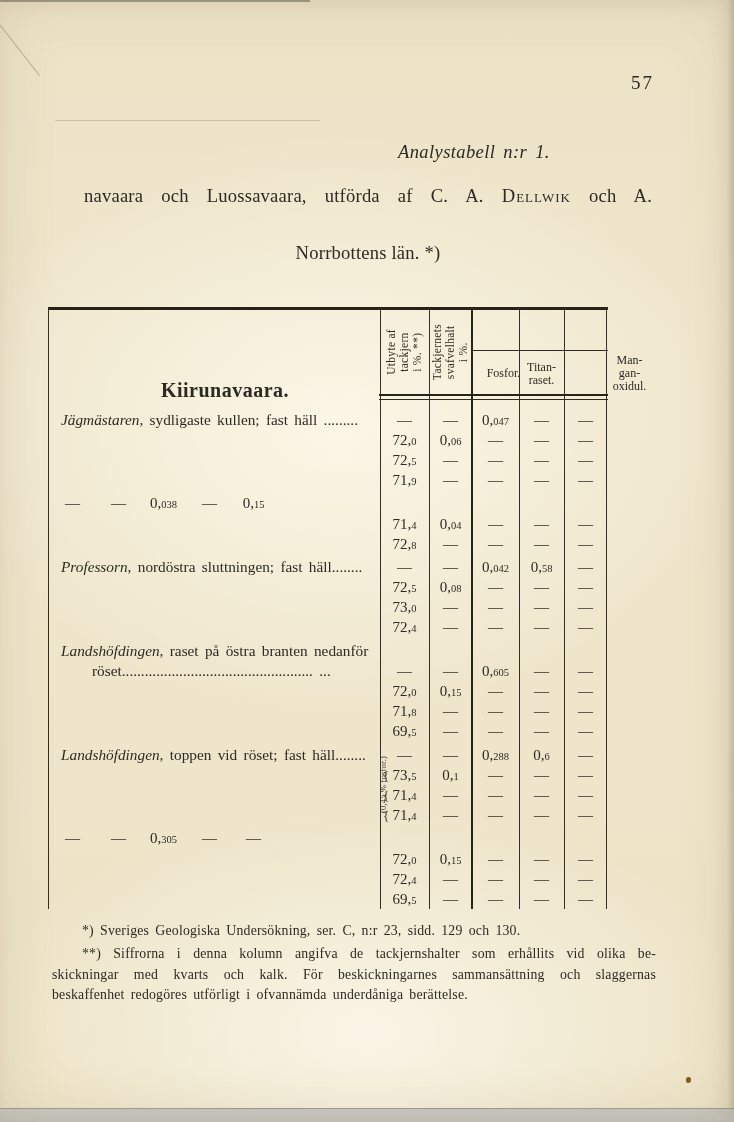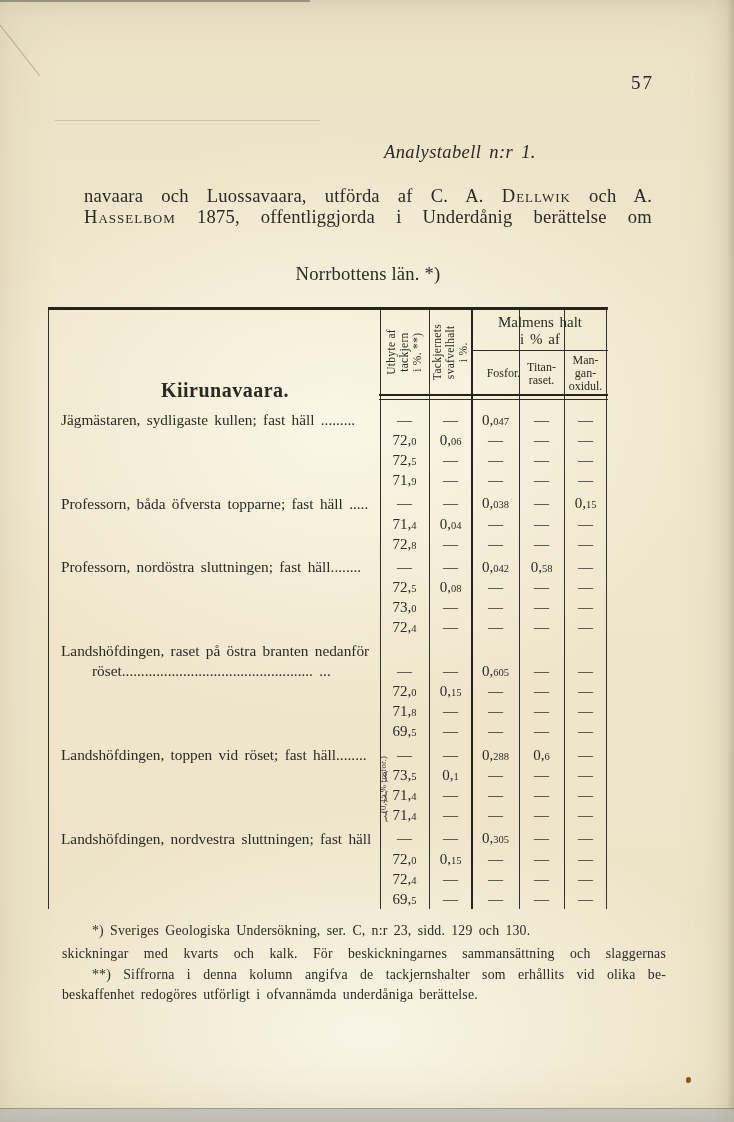--- a/index.html
+++ b/index.html
@@ -20,21 +20,21 @@
   .scratch{position:absolute;left:55px;top:120px;width:265px;height:1px;
            background:rgba(130,120,95,.30);filter:blur(.4px);}
   .ink-speck{position:absolute;left:686px;top:1077px;width:5px;height:6px;border-radius:50% 50% 60% 40%;
              background:#7d5d1e;}
   .scan-bottom{position:absolute;left:0;bottom:0;width:734px;height:13px;background:#cbcac4;
                border-top:1px solid rgba(125,120,105,.55);}
   .right-shade{position:absolute;right:0;top:0;bottom:0;width:7px;
                background:linear-gradient(90deg,rgba(0,0,0,0) 0%,rgba(60,55,45,.16) 100%);}
 
   .page-number{position:absolute;left:631px;top:72px;font-size:19px;letter-spacing:2px;}
-  .tab-title{position:absolute;left:384px;top:142px;font-size:18.5px;font-style:italic;
+  .tab-title{position:absolute;left:398px;top:142px;font-size:18.5px;font-style:italic;
              letter-spacing:.4px;word-spacing:3px;}
 
   .intro{position:absolute;left:84px;top:186px;width:568px;font-size:18.6px;line-height:20.9px;
          letter-spacing:.2px;}
   .intro-line{text-align:justify;text-align-last:justify;white-space:nowrap0;}
   .intro-line.center{text-align:center;text-align-last:center;margin-top:36px;}
   .sc{font-variant:small-caps;letter-spacing:1px;}
 
   
   .atable{position:absolute;left:48px;top:307px;width:560px;height:604px;}
@@ -54,52 +54,51 @@
   .sub-head{position:absolute;top:46px;height:41px;display:flex;flex-direction:column;
             justify-content:center;text-align:center;font-size:12px;line-height:12.8px;}
   .section-title{position:absolute;left:11px;top:72px;width:332px;text-align:center;
                  font-weight:bold;font-size:20px;letter-spacing:.5px;}
 
   .rows{position:absolute;left:0;top:100px;width:559px;}
   .trow{display:flex;height:20.2px;align-items:center;}
   .trow.sec{margin-top:3px;}
   .c-label{width:332px;padding-left:13px;box-sizing:border-box;font-size:15.3px;
            white-space:nowrap;overflow:hidden;word-spacing:2.5px;}
-  .c-label .nm{text-align:center;}
+  .c-label .nm{font-style:italic;text-align:center;}
   .c-label.ind{padding-left:44px;}
   .cval{text-align:center;font-size:15px;position:relative;}
   .cv0{width:49px;} .cv1{width:43px;} .cv2{width:47px;} .cv3{width:45px;} .cv4{width:43px;}
   .dec{font-size:10.5px;}
   .brace{position:absolute;left:3px;top:1px;font-size:13px;color:#3a372f;}
   .annot{position:absolute;left:330px;top:437px;height:82px;width:12px;
          display:flex;align-items:center;}
   .annot span{writing-mode:vertical-rl;transform:rotate(180deg);font-size:8.5px;
               white-space:nowrap;letter-spacing:.2px;}
 
-  .footnotes{position:absolute;left:62px;top:921px;width:604px;font-size:13.8px;line-height:20.3px;
+  .footnotes{position:absolute;left:52px;top:921px;width:604px;font-size:13.8px;line-height:20.3px;
              word-spacing:2.5px;letter-spacing:.2px;}
   .fn1{text-indent:30px;margin-bottom:3px;}
   .fn-line{text-align:justify;text-align-last:justify;}
   .fn-line.first{text-indent:30px;}
   .fn-line.last{text-align:left;text-align-last:left;}
 </style>
 </head>
 <body>
 
 <div class="page">
   <div class="top-edge"></div>
   <div class="crease"></div>
   <div class="scratch"></div>
 
   <div class="page-number">57</div>
   <div class="tab-title">Analystabell n:r 1.</div>
 
   <div class="intro" id="intro">
       <div class="intro-line"><span>navaara och Luossavaara, utförda af C. A. </span><span class="sc">Dellwik</span><span> och A.</span></div>
-      <div class="intro-line"><span class="sc">Hasselbom</span><span> 1875, offentliggjorda i Underdånig berättelse om</span></div>
       <div class="intro-line center"><span>Norrbottens län. *)</span></div>
     </div>
 
   <div class="atable" id="atable">
 
     <div class="rule rule-top"></div>
     <div class="vl" style="left:0"></div>
     <div class="vl" style="left:332px"></div>
     <div class="vl" style="left:381px"></div>
     <div class="vl bold" style="left:423px"></div>
@@ -113,31 +112,29 @@
     <div class="rot-head" style="left:332px;width:49px;">
       <span>Utbyte af
 tackjern
 i %. **)</span>
     </div>
     <div class="rot-head" style="left:381px;width:42px;">
       <span>Tackjernets
 svafvelhalt
 i %.</span>
     </div>
-    <div class="group-head">Malmens halt
-i % af</div>
     <div id="subheads">
         <div class="sub-head" style="left: 432px; width: 47px;">
           <div>Fosfor.</div>
         </div>
         <div class="sub-head" style="left: 471px; width: 45px;">
           <div>Titan-</div>
           <div>raset.</div>
         </div>
-        <div class="sub-head" style="left: 516px; width: 43px;">
+        <div class="sub-head" style="left: 516px; width: 43px; padding-left: 44px;">
           <div>Man-</div>
           <div>gan-</div>
           <div>oxidul.</div>
         </div>
       </div>
 
     <div class="section-title">Kiirunavaara.</div>
 
     <div class="rows" id="rows">
         <div class="trow sec">
@@ -166,21 +163,20 @@
         </div>
         <div class="trow">
           <div class="c-label"></div>
           <div class="cval cv0"><span>71,</span><span class="dec">9</span></div>
           <div class="cval cv1">—</div>
           <div class="cval cv2">—</div>
           <div class="cval cv3">—</div>
           <div class="cval cv4">—</div>
         </div>
         <div class="trow sec">
-          <div class="c-label"><span class="nm">Professorn,</span><span> båda öfversta topparne; fast häll .....</span></div>
           <div class="cval cv0">—</div>
           <div class="cval cv1">—</div>
           <div class="cval cv2"><span>0,</span><span class="dec">038</span></div>
           <div class="cval cv3">—</div>
           <div class="cval cv4"><span>0,</span><span class="dec">15</span></div>
         </div>
         <div class="trow">
           <div class="c-label"></div>
           <div class="cval cv0"><span>71,</span><span class="dec">4</span></div>
           <div class="cval cv1"><span>0,</span><span class="dec">04</span></div>
@@ -294,21 +290,20 @@
         </div>
         <div class="trow">
           <div class="c-label"></div>
           <div class="cval cv0"><span class="brace">{</span><span>71,</span><span class="dec">4</span></div>
           <div class="cval cv1">—</div>
           <div class="cval cv2">—</div>
           <div class="cval cv3">—</div>
           <div class="cval cv4">—</div>
         </div>
         <div class="trow sec">
-          <div class="c-label"><span class="nm">Landshöfdingen,</span><span> nordvestra sluttningen; fast häll</span></div>
           <div class="cval cv0">—</div>
           <div class="cval cv1">—</div>
           <div class="cval cv2"><span>0,</span><span class="dec">305</span></div>
           <div class="cval cv3">—</div>
           <div class="cval cv4">—</div>
         </div>
         <div class="trow">
           <div class="c-label"></div>
           <div class="cval cv0"><span>72,</span><span class="dec">0</span></div>
           <div class="cval cv1"><span>0,</span><span class="dec">15</span></div>
@@ -334,21 +329,21 @@
         </div>
       </div>
 
     <div class="annot">
       <span>(0,45 % fosfor.)</span>
     </div>
   </div>
 
   <div class="footnotes" id="footnotes">
       <div class="fn1">*) Sveriges Geologiska Undersökning, ser. C, n:r 23, sidd. 129 och 130.</div>
+      <div class="fn-line first">**) Siffrorna i denna kolumn angifva de tackjernshalter som erhållits vid olika be-</div>
       <div class="fn-line">skickningar med kvarts och kalk.  För beskickningarnes sammansättning och slaggernas</div>
-      <div class="fn-line first">**) Siffrorna i denna kolumn angifva de tackjernshalter som erhållits vid olika be-</div>
       <div class="fn-line last">beskaffenhet redogöres utförligt i ofvannämda underdåniga berättelse.</div>
     </div>
 
   <div class="ink-speck"></div>
   <div class="right-shade"></div>
   <div class="scan-bottom"></div>
 </div>
 
 </body></html>

